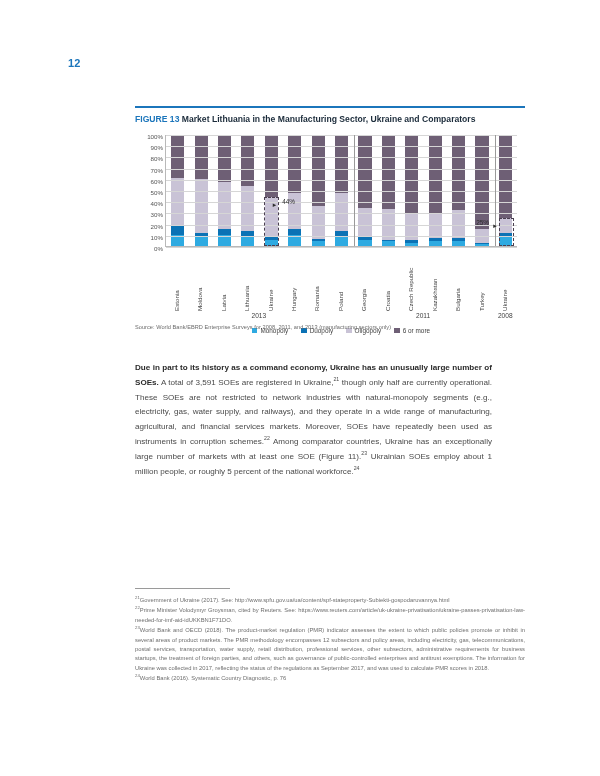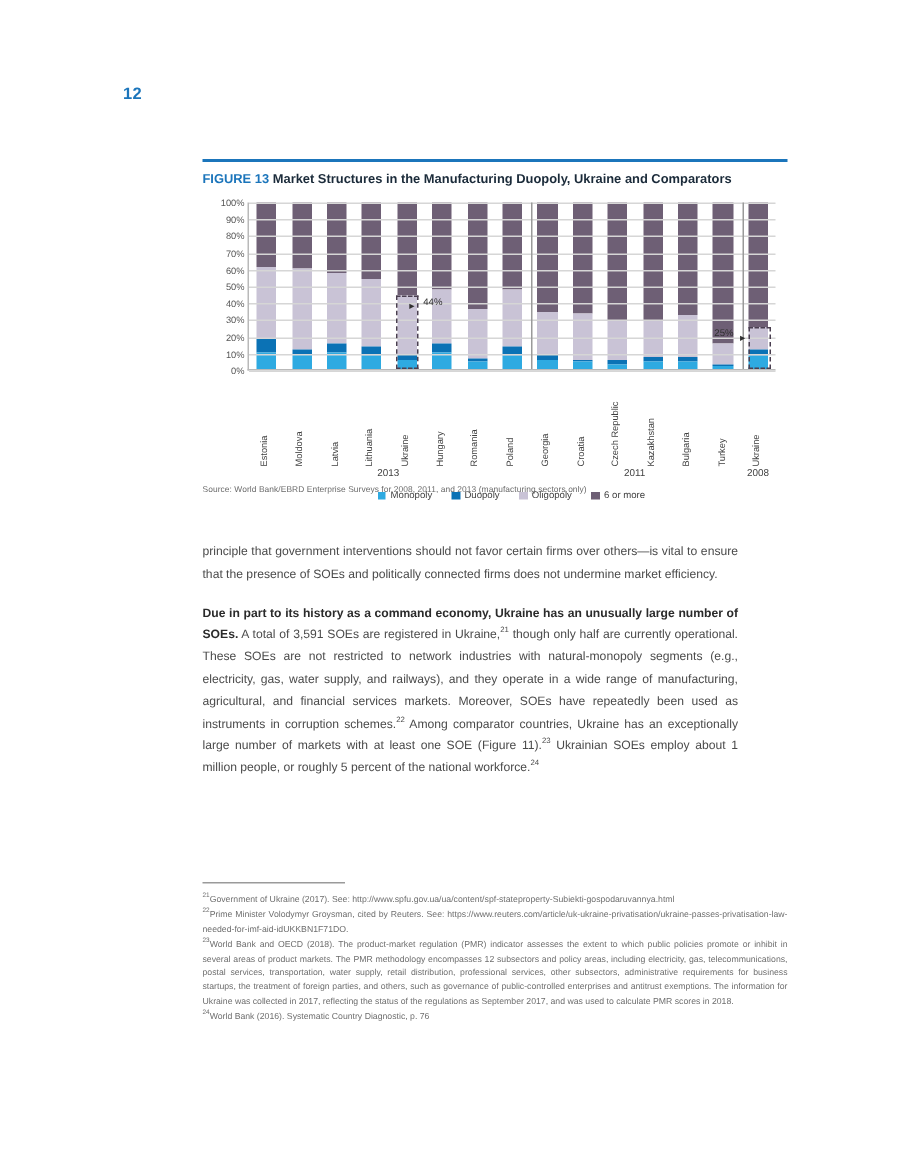--- a/index.html
+++ b/index.html
@@ -13,21 +13,21 @@
     font-family: "Liberation Sans", sans-serif;
     color: #3f3f3f;
     position: relative;
     overflow: hidden;
   }
 
   
   .page-header {
     position: absolute;
     top: 57px;
-    left: 14px;
+    left: 0;
     width: 528px;
     height: 20px;
   }
   .folio {
     position: absolute;
     left: 68px;
     top: 0;
     font-size: 11px;
     font-weight: bold;
     color: #1b75bb;
@@ -280,21 +280,21 @@
 <body>
 
 <div class="page-header">
   <div class="folio">12</div>
 </div>
 
 <div class="figure-block">
   <div class="fig-rule"></div>
   <div class="fig-caption">
     <span class="fig-label">FIGURE 13</span>
-    <span>Market Structures in the Manufacturing Duopoly, Ukraine and Comparators</span>
+    <span>Market Lithuania in the Manufacturing Sector, Ukraine and Comparators</span>
   </div>
 
   <div class="chart-area">
     <div class="plot" id="plot">
       <div class="bars" id="bars">
           <div class="bar-slot">
             <div class="bar">
               <div class="seg monopoly" style="height: 10%;"></div>
               <div class="seg duopoly" style="height: 8%;"></div>
               <div class="seg oligopoly" style="height: 43%;"></div>
@@ -525,21 +525,20 @@
           <span class="swatch" style="background: rgb(110, 95, 117);"></span>
           <span>6 or more</span>
         </div>
       </div>
   </div>
 </div>
 
 <div class="source-note">Source: World Bank/EBRD Enterprise Surveys for 2008, 2011, and 2013 (manufacturing sectors only)</div>
 
 <div class="body-col">
-  <p>principle that government interventions should not favor certain firms over others—is vital to ensure that the presence of SOEs and politically connected firms does not undermine market efficiency.</p>
   <p>
     <span class="lead-in">Due in part to its history as a command economy, Ukraine has an unusually large number of SOEs.</span><span> A total of 3,591 SOEs are registered in Ukraine,</span><sup>21</sup><span> though only half are currently operational. These SOEs are not restricted to network industries with natural-monopoly segments (e.g., electricity, gas, water supply, and railways), and they operate in a wide range of manufacturing, agricultural, and financial services markets. Moreover, SOEs have repeatedly been used as instruments in corruption schemes.</span><sup>22</sup><span> Among comparator countries, Ukraine has an exceptionally large number of markets with at least one SOE (Figure 11).</span><sup>23</sup><span> Ukrainian SOEs employ about 1 million people, or roughly 5 percent of the national workforce.</span><sup>24</sup>
   </p>
 </div>
 
 <div class="fn-rule"></div>
 <div class="footnotes" id="footnotes">
     <p><sup>21</sup><span>Government of Ukraine (2017). See: http://www.spfu.gov.ua/ua/content/spf-stateproperty-Subiekti-gospodaruvannya.html</span></p>
     <p><sup>22</sup><span>Prime Minister Volodymyr Groysman, cited by Reuters. See: https://www.reuters.com/article/uk-ukraine-privatisation/ukraine-passes-privatisation-law-needed-for-imf-aid-idUKKBN1F71DO.</span></p>
     <p><sup>23</sup><span>World Bank and OECD (2018). The product-market regulation (PMR) indicator assesses the extent to which public policies promote or inhibit in several areas of product markets. The PMR methodology encompasses 12 subsectors and policy areas, including electricity, gas, telecommunications, postal services, transportation, water supply, retail distribution, professional services, other subsectors, administrative requirements for business startups, the treatment of foreign parties, and others, such as governance of public-controlled enterprises and antitrust exemptions. The information for Ukraine was collected in 2017, reflecting the status of the regulations as September 2017, and was used to calculate PMR scores in 2018.</span></p>

